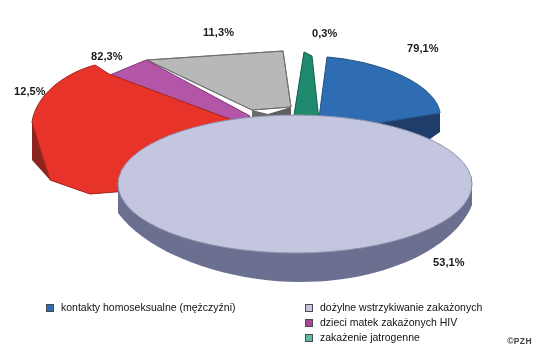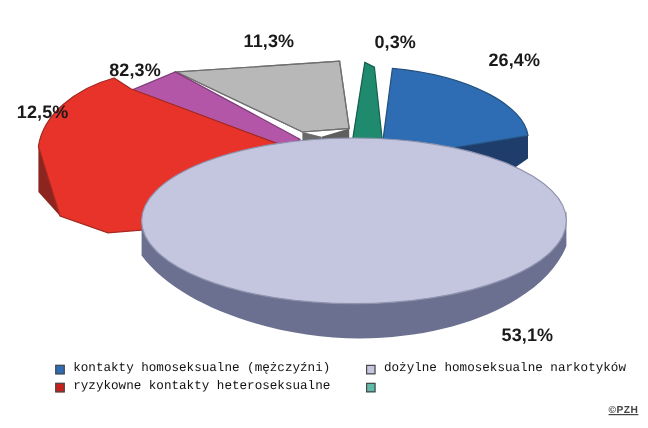--- a/index.html
+++ b/index.html
@@ -9,52 +9,52 @@
   }
   #chart-root{position:relative;width:540px;height:357px;}
 
   
   #pie-area{position:absolute;left:0;top:0;width:540px;height:292px;}
   #pie-svg{display:block;width:540px;height:292px;}
 
   
   .pct{
     position:absolute;
-    font-size:15px;font-weight:bold;color:#1a1a1a;
+    font-size:11px;font-weight:bold;color:#1a1a1a;
     letter-spacing:.1px;white-space:nowrap;
   }
   #pct-0{left:407px;top:42px;}   
-  #pct-1{left:418px;top:256px;margin-top:15px;}  
+  #pct-1{left:433px;top:256px;}  
   #pct-2{left:14px;top:85px;}    
   #pct-3{left:91px;top:50px;}    
   #pct-4{left:203px;top:26px;}   
   #pct-5{left:312px;top:27px;}   
 
   
   #legend{
     position:absolute;left:0;top:300px;width:540px;height:50px;
   }
   .legend-col{position:absolute;top:0;}
   #legend-col-left{left:46px;}
   #legend-col-right{left:305px;}
   .legend-item{
     display:flex;align-items:center;height:15px;margin-bottom:0px;
   }
   .legend-swatch{
     width:8px;height:8px;flex:0 0 8px;margin-right:7px;
     border:1px solid #4a4a4a;box-sizing:border-box;
   }
   .legend-label{
-    font-size:10.5px;color:#111;white-space:nowrap;line-height:15px;font-family:Liberation Mono, monospace;
+    font-size:10.5px;color:#111;white-space:nowrap;line-height:15px;
   }
 
   
   #copyright{
     position:absolute;right:8px;top:336px;
-    font-size:8.5px;font-weight:bold;color:#444;letter-spacing:.4px;text-decoration:underline;
+    font-size:8.5px;font-weight:bold;color:#444;letter-spacing:.4px;
   }
 </style>
 </head>
 <body>
 
 <div id="chart-root">
 
   <div id="pie-area">
     <svg id="pie-svg" viewBox="0 0 540 292" xmlns="http://www.w3.org/2000/svg">
 
@@ -88,47 +88,48 @@
 
       <g>
         <path d="M 118,184 L 118,213 C 150,256 230,282 300,282 C 385,282 455,248 472,205 L 472,176
                  C 455,219 385,253 300,253 C 230,253 150,227 118,184 Z" fill="#6B7090"></path>
         <ellipse cx="295" cy="184" rx="177" ry="69" fill="#C3C6DE" stroke="#8e92ad" stroke-width="1"></ellipse>
       </g>
 
     </svg>
   </div>
 
-  <div class="pct" id="pct-0">26,4%</div>
+  <div class="pct" id="pct-0">79,1%</div>
   <div class="pct" id="pct-1">53,1%</div>
   <div class="pct" id="pct-2">12,5%</div>
   <div class="pct" id="pct-3">82,3%</div>
   <div class="pct" id="pct-4">11,3%</div>
   <div class="pct" id="pct-5">0,3%</div>
 
   <div id="legend">
 
     <div class="legend-col" id="legend-col-left">
       <div class="legend-item">
         <span class="legend-swatch" style="background:#2E6DB4"></span>
         <span class="legend-label">kontakty homoseksualne (mężczyźni)</span>
       </div>
-      <div class="legend-item">
-        <span class="legend-swatch" style="background:#C9201A"></span>
-        <span class="legend-label">ryzykowne kontakty heteroseksualne</span>
-      </div>
     </div>
 
     <div class="legend-col" id="legend-col-right">
       <div class="legend-item">
         <span class="legend-swatch" style="background:#C3C6DE"></span>
-        <span class="legend-label">dożylne homoseksualne narkotyków</span>
+        <span class="legend-label">dożylne wstrzykiwanie zakażonych</span>
+      </div>
+      <div class="legend-item">
+        <span class="legend-swatch" style="background:#A8468F"></span>
+        <span class="legend-label">dzieci matek zakażonych HIV</span>
       </div>
       <div class="legend-item">
         <span class="legend-swatch" style="background:#5FBBA8"></span>
+        <span class="legend-label">zakażenie jatrogenne</span>
       </div>
     </div>
 
   </div>
 
   <div id="copyright">©PZH</div>
 
 </div>
 
 </body></html>

